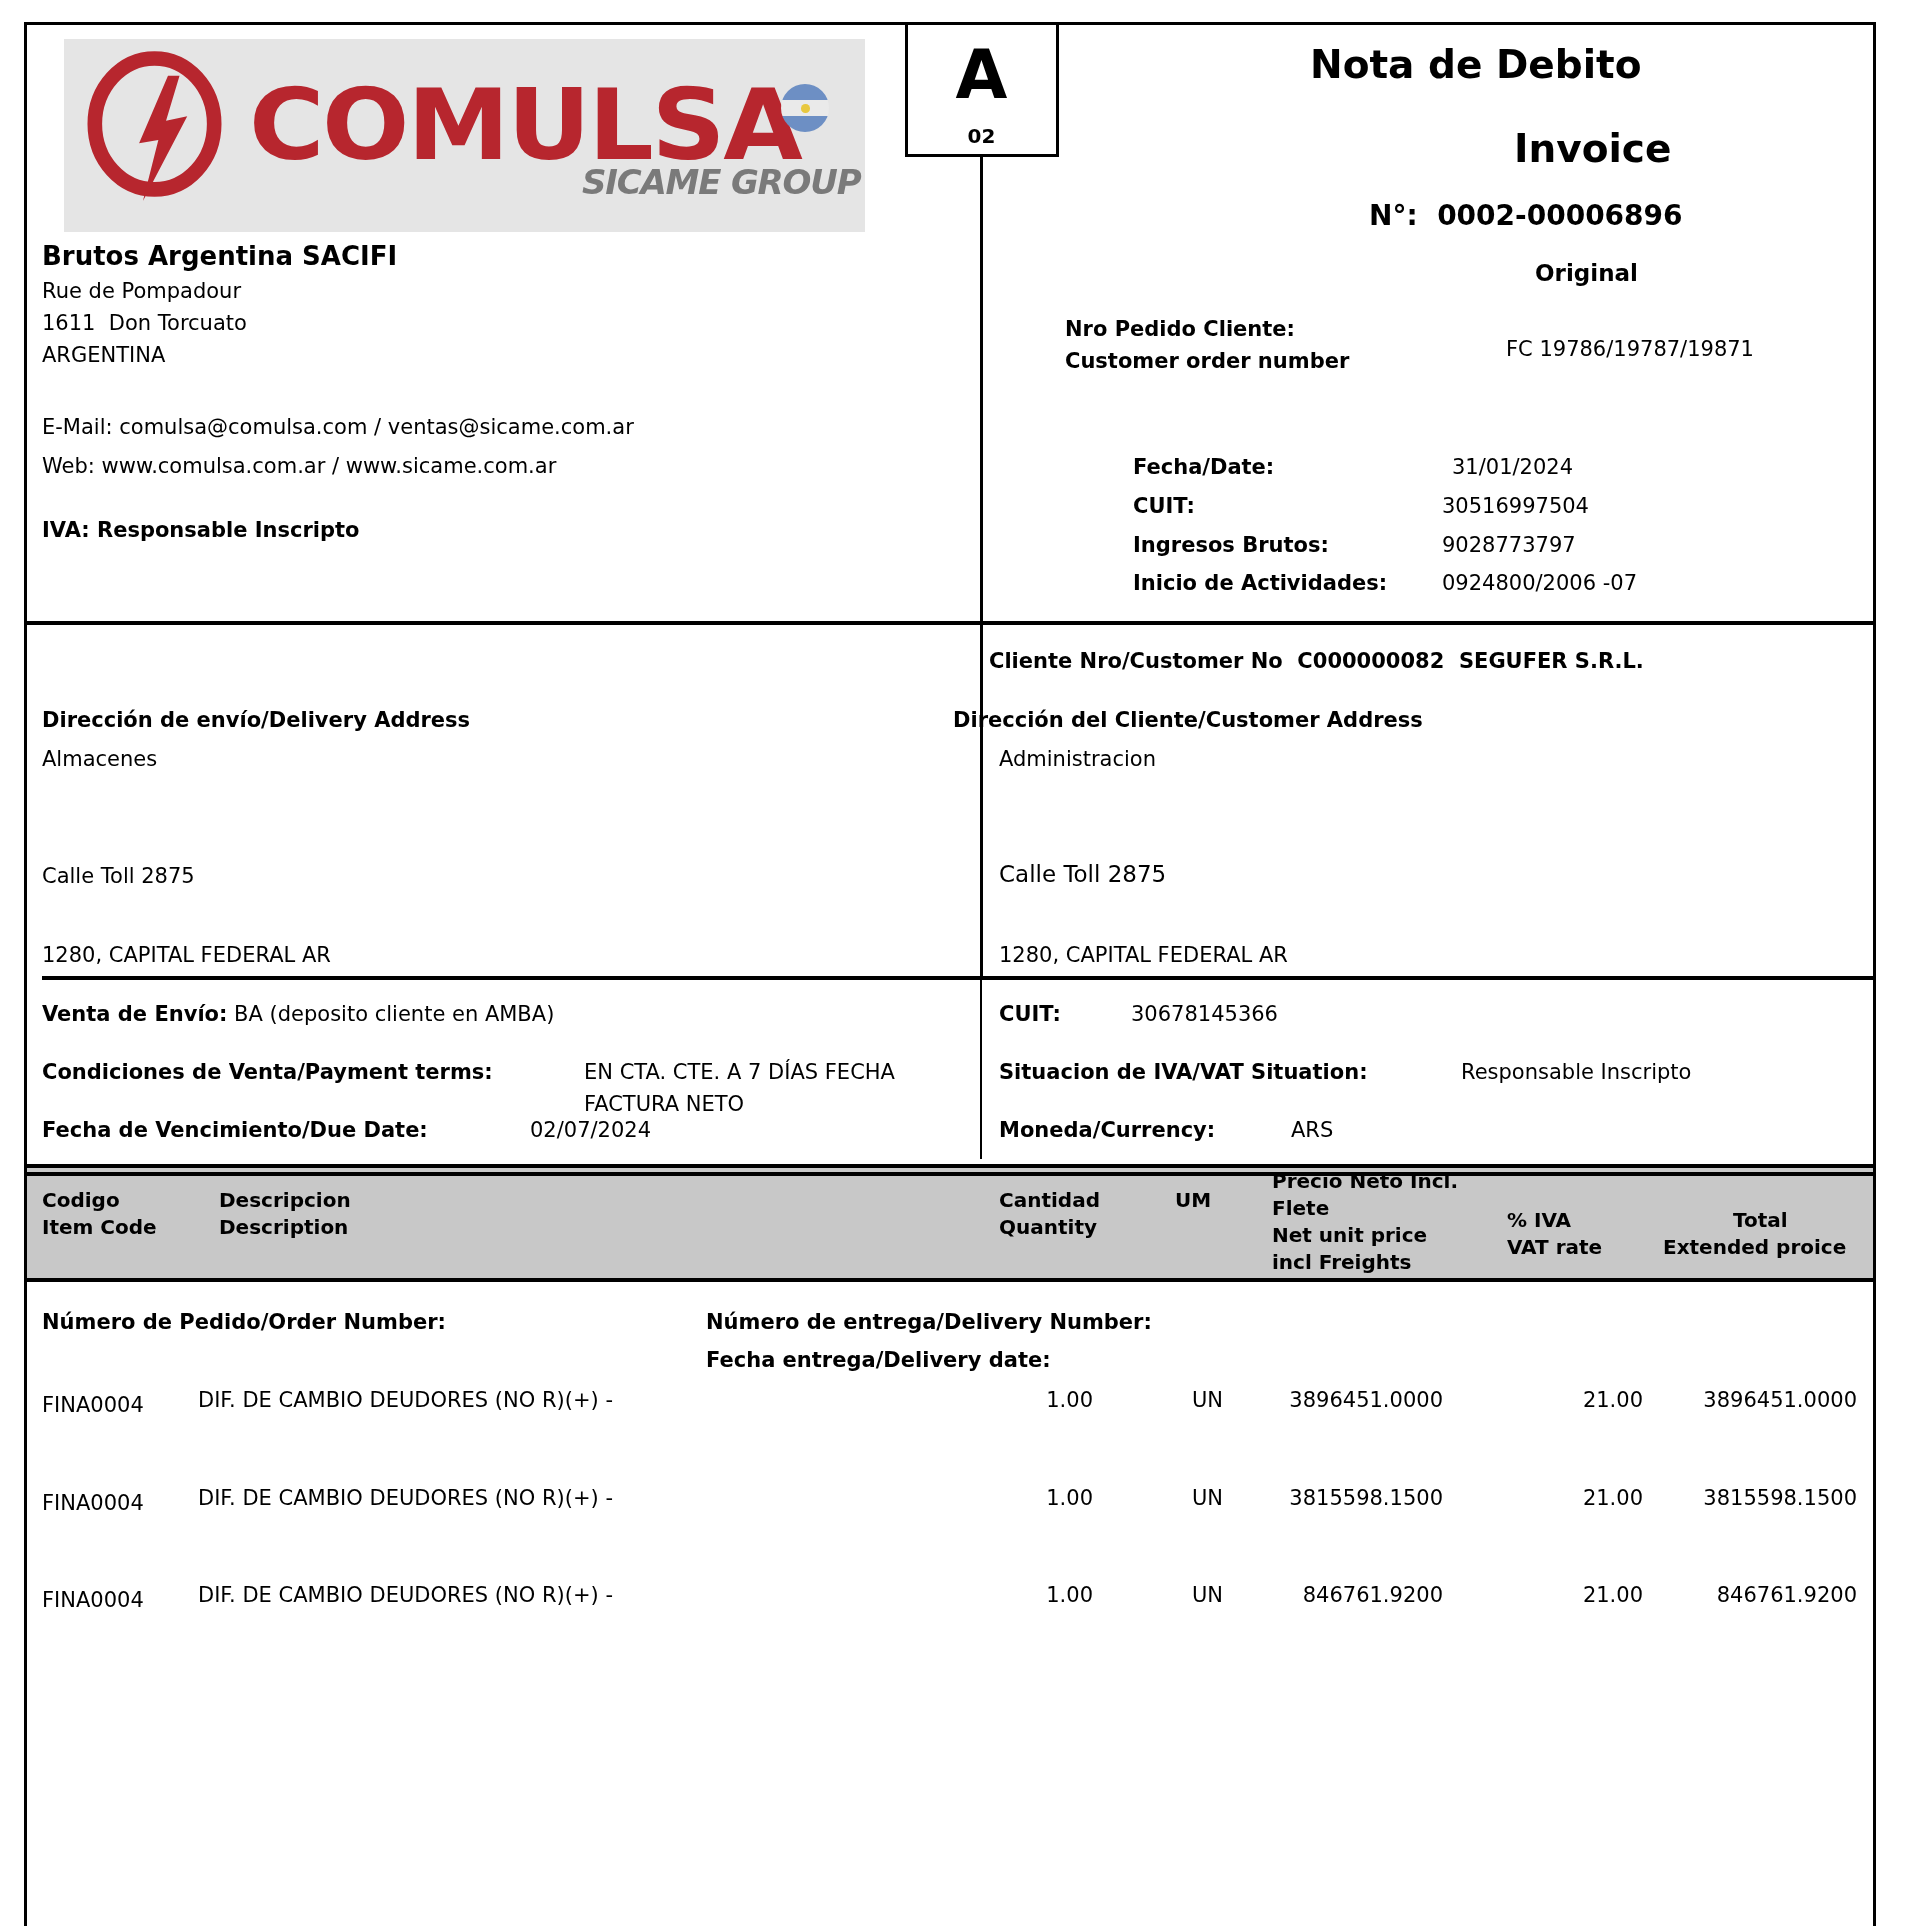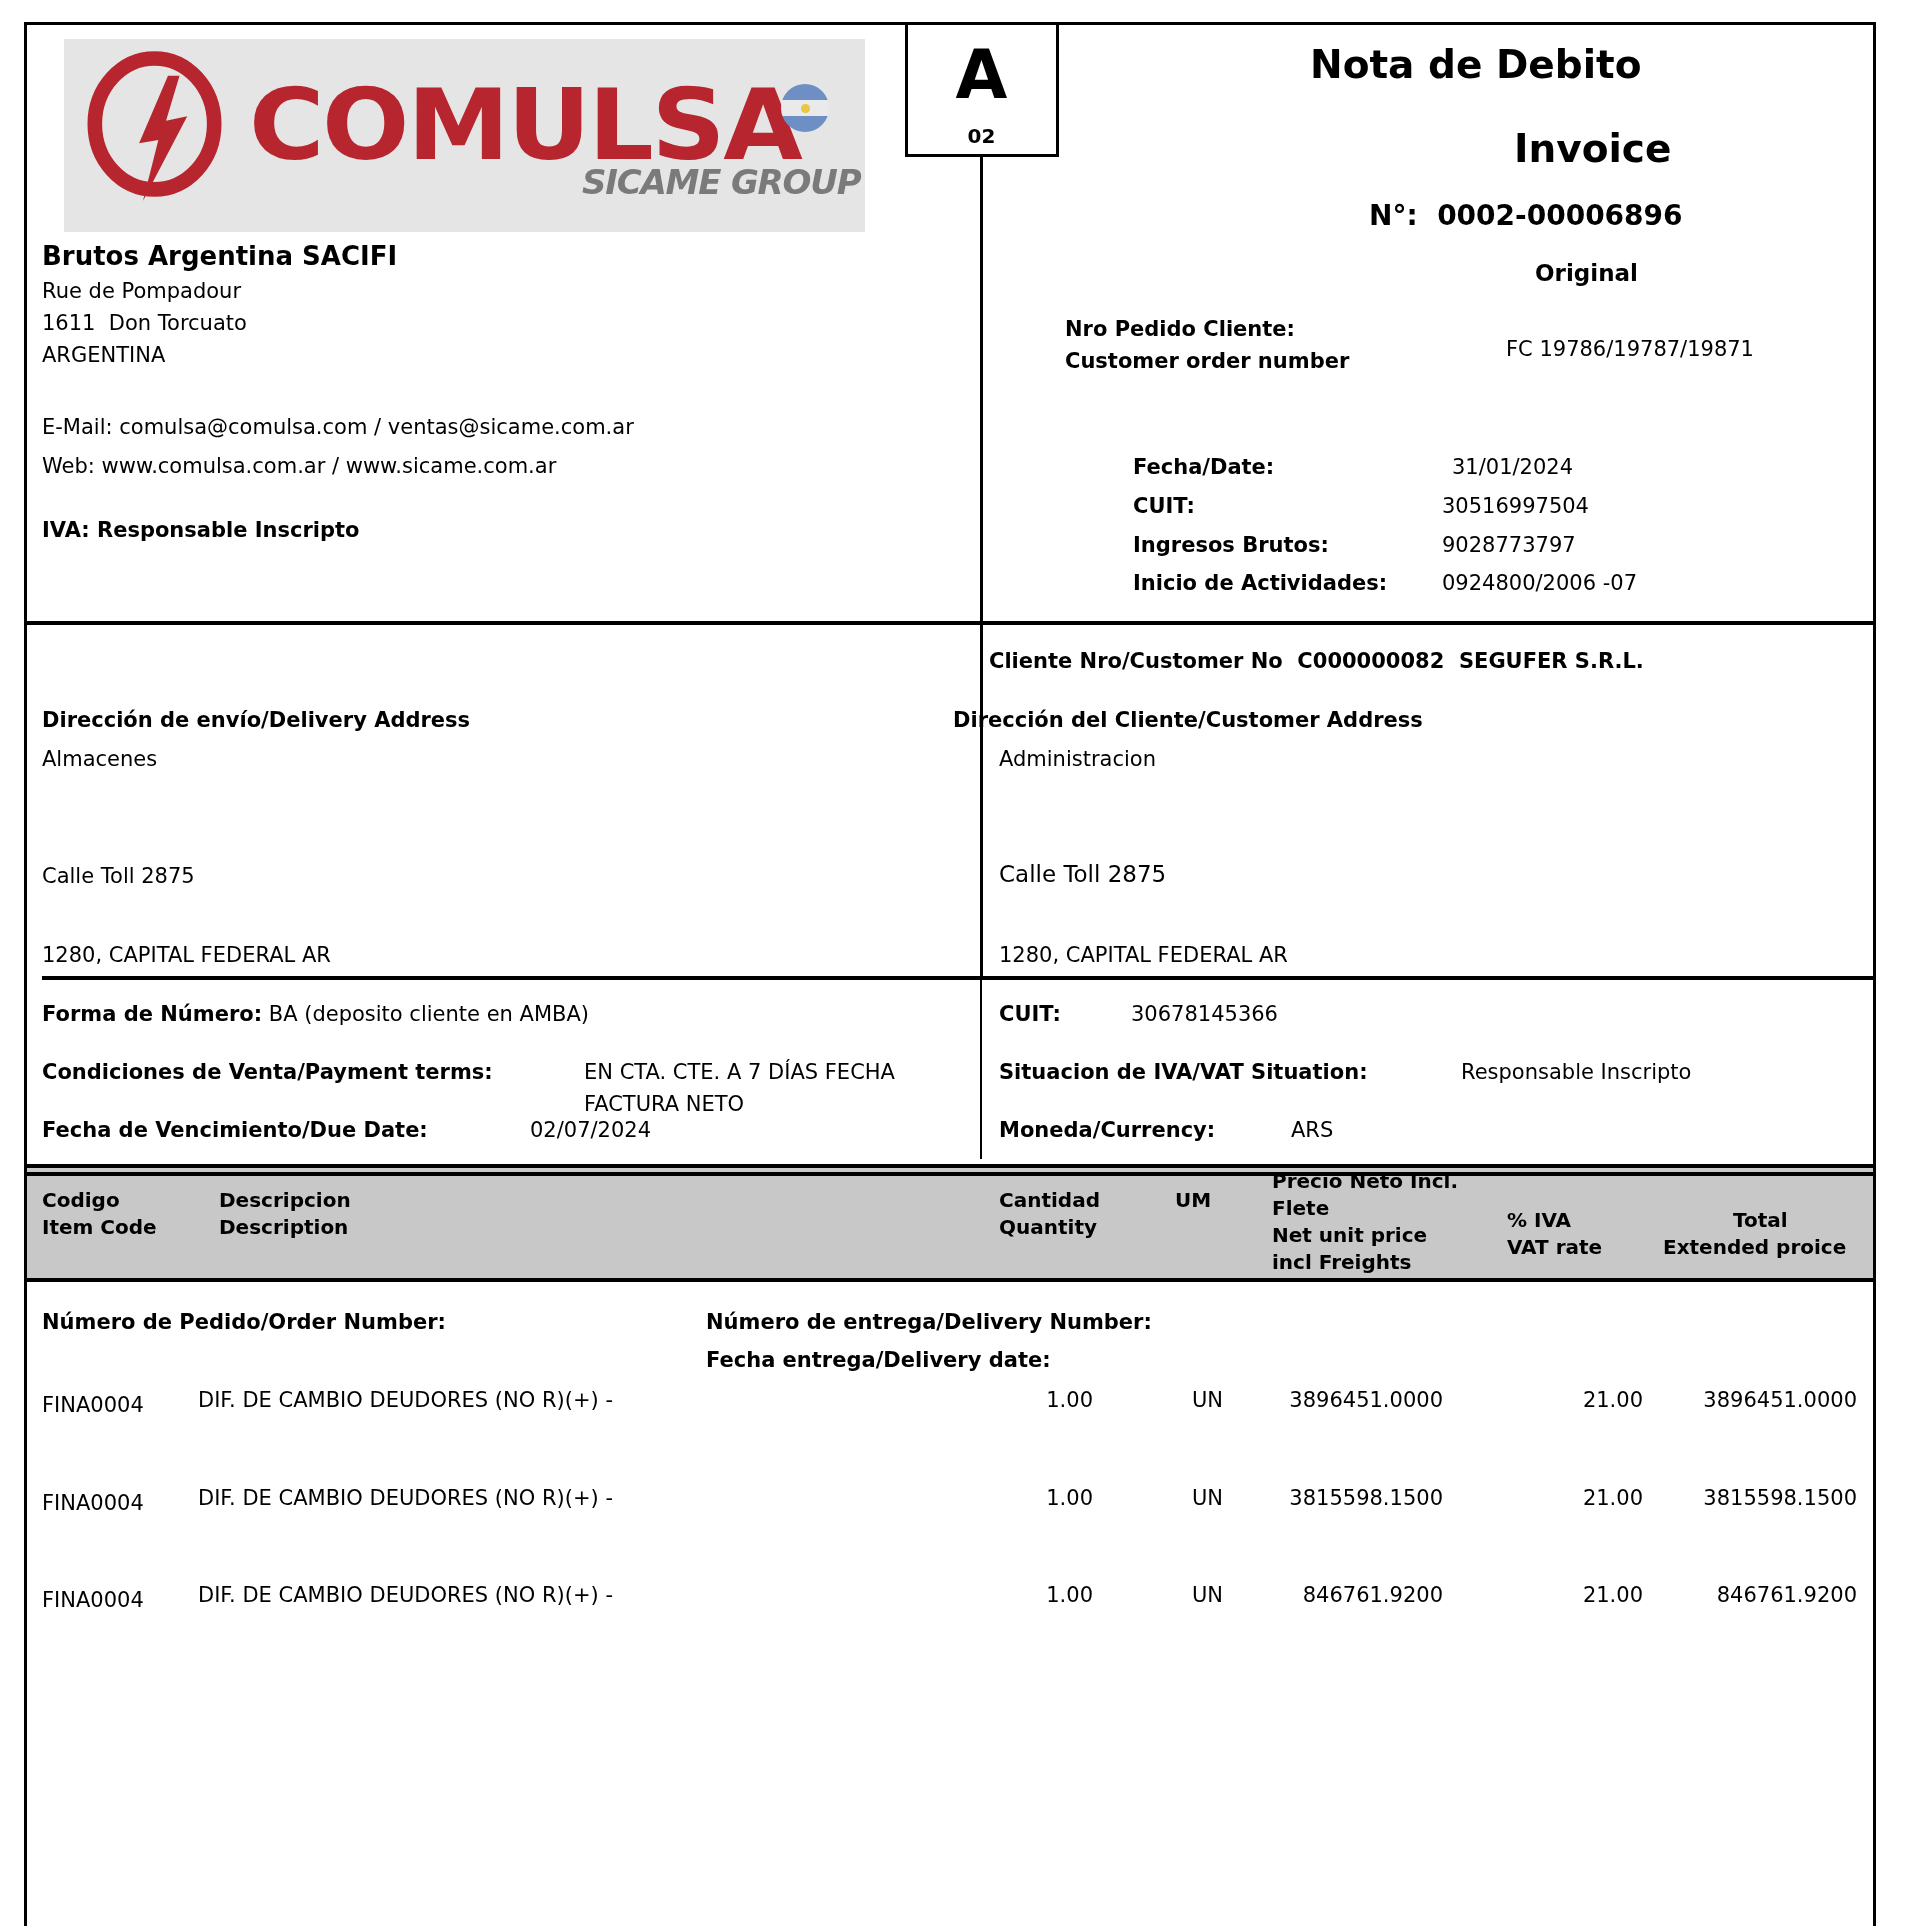--- a/index.html
+++ b/index.html
@@ -89,21 +89,21 @@
 <div class="abs t54" style="left:42px; top:749px;">Almacenes</div>
 <div class="abs t54" style="left:42px; top:866px;">Calle Toll 2875</div>
 <div class="abs t54" style="left:42px; top:945px;">1280, CAPITAL FEDERAL AR</div>
 
 <div class="abs b t54" style="left:953px; top:710px;">Dirección del Cliente/Customer Address</div>
 <div class="abs t54" style="left:999px; top:749px;">Administracion</div>
 <div class="abs" style="left:999px; top:863px; font-size:23px; line-height:1; white-space:nowrap;">Calle Toll 2875</div>
 <div class="abs t54" style="left:999px; top:945px;">1280, CAPITAL FEDERAL AR</div>
 
 <div class="abs t54" style="left:42px; top:1004px;">
-  <span class="b">Forma de Número:</span>
+  <span class="b">Venta de Envío:</span>
   <span>BA (deposito cliente en AMBA)</span>
 </div>
 <div class="abs b t54" style="left:42px; top:1062px;">Condiciones de Venta/Payment terms:</div>
 <div class="abs t54" style="left:584px; top:1062px;">EN CTA. CTE. A 7 DÍAS FECHA</div>
 <div class="abs t54" style="left:584px; top:1094px;">FACTURA NETO</div>
 <div class="abs b t54" style="left:42px; top:1120px;">Fecha de Vencimiento/Due Date:</div>
 <div class="abs t54" style="left:530px; top:1120px;">02/07/2024</div>
 
 <div class="abs b t54" style="left:999px; top:1004px;">CUIT:</div>
 <div class="abs t54" style="left:1131px; top:1004px;">30678145366</div>

